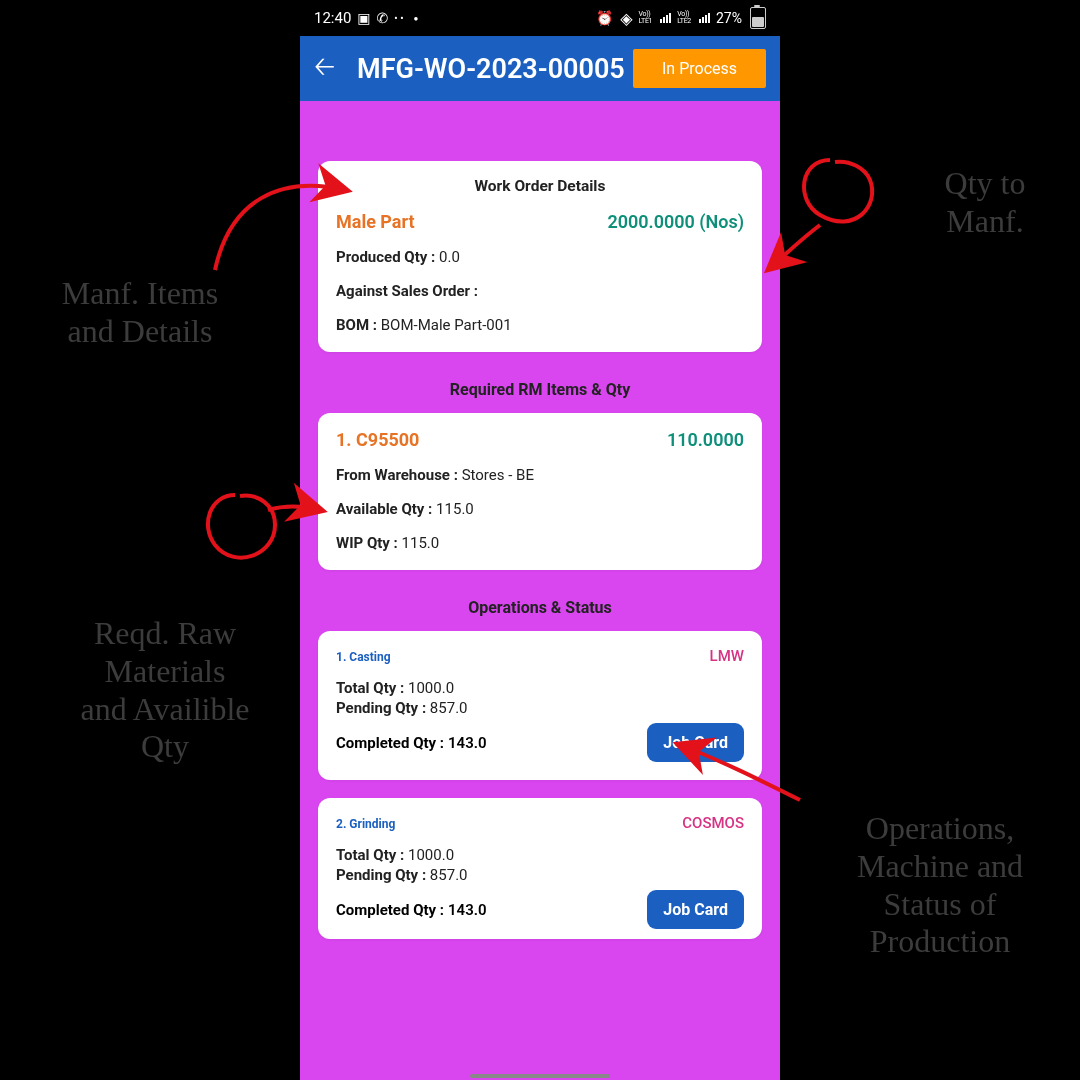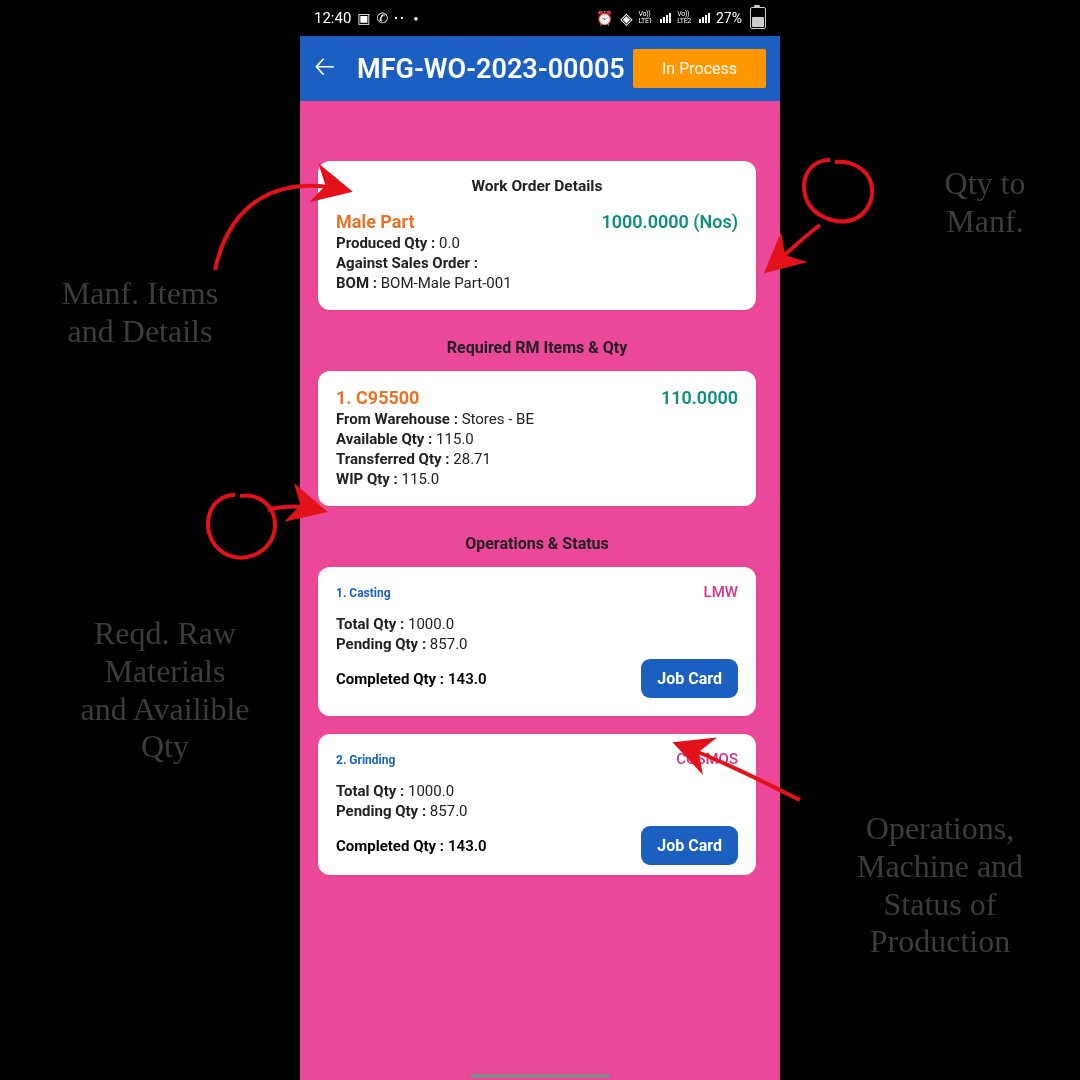--- a/index.html
+++ b/index.html
@@ -15,30 +15,30 @@
   .signal span:nth-child(3){height:8px;}
   .signal span:nth-child(4){height:10px;}
   .lte{font-size:7px;line-height:7px;letter-spacing:-0.3px;}
   .battery{width:14px;height:20px;border:1.5px solid #ccc;border-radius:2px;position:relative;display:inline-block;margin-left:2px;}
   .battery::before{content:"";position:absolute;top:-3px;left:3px;width:6px;height:2px;background:#ccc;border-radius:1px;}
   .battery::after{content:"";position:absolute;bottom:1px;left:1px;right:1px;height:50%;background:#ccc;border-radius:1px;}
   .appbar{height:65px;background:#1b5fc0;display:flex;align-items:center;padding:0 14px;color:#fff;}
   .back-arrow{font-size:26px;color:#fff;text-decoration:none;}
   .appbar-title{font-size:27px;font-weight:600;margin-left:22px;}
   .status-badge{margin-left:auto;background:#ff9800;color:#fff;padding:10px 29px;border-radius:2px;font-size:16px;}
-  .content{padding:0 6px 0 0;height:calc(100% - 101px);overflow:hidden;background:#ec4899;}
+  .content{padding:0 0 0 0;height:calc(100% - 101px);overflow:hidden;background:#d946ef;}
   .card{background:#fff;margin:14px 18px 18px 18px;border-radius:12px;padding:16px 18px 18px 18px;box-shadow:0 1px 3px rgba(0,0,0,0.06);}
   .section-header{text-align:center;font-weight:700;font-size:16px;color:#222;margin:28px 0 6px 0;}
   .card .card-title{text-align:center;font-weight:700;font-size:15.5px;color:#222;margin-bottom:16px;}
   .row-top{display:flex;justify-content:space-between;align-items:baseline;}
   .orange-bold{color:#e67326;font-weight:700;font-size:18px;}
   .teal-bold{color:#0d8f7a;font-weight:600;font-size:18px;}
   .blue-bold{color:#1b5fc0;font-weight:700;font-size:12px;}
   .pink-tag{color:#d63384;font-size:15px;font-weight:500;}
-  .kv{font-size:15px;color:#222;margin-top:2px;}
+  .kv{font-size:15px;color:#222;margin-top:16px;}
   .kv .k{font-weight:700;}
   .op-bottom{display:flex;justify-content:space-between;align-items:center;margin-top:6px;}
   .jobcard{background:#1b5fc0;color:#fff;padding:10px 16px;border-radius:9px;font-weight:700;font-size:16px;}
   .kv-tight{font-size:15px;color:#222;margin-top:8px;}
   .kv-tight .k{font-weight:700;}
 
   
   .anno{position:absolute;color:#3c3c3c;font-family:"Comic Sans MS","Comic Sans",cursive;font-size:32px;line-height:1.18;font-weight:500;}
   .anno.right{text-align:center;}
   .anno.center{text-align:center;}
@@ -89,37 +89,36 @@
     <span class="appbar-title">MFG-WO-2023-00005</span>
     <span class="status-badge">In Process</span>
   </div>
 
   <div class="content">
 
     <div class="card" style="margin-top:60px;">
       <div class="card-title">Work Order Details</div>
       <div class="row-top">
         <span class="orange-bold">Male Part</span>
-        <span class="teal-bold">1000.0000 (Nos)</span>
+        <span class="teal-bold">2000.0000 (Nos)</span>
       </div>
       <div class="kv"><span class="k">Produced Qty :</span> <span>0.0</span></div>
       <div class="kv"><span class="k">Against Sales Order :</span> <span></span></div>
       <div class="kv"><span class="k">BOM :</span> <span>BOM-Male Part-001</span></div>
     </div>
 
     <div class="section-header">Required RM Items &amp; Qty</div>
 
     <div class="card">
       <div class="row-top">
         <span class="orange-bold">1. C95500</span>
         <span class="teal-bold">110.0000</span>
       </div>
       <div class="kv"><span class="k">From Warehouse :</span> <span>Stores - BE</span></div>
       <div class="kv"><span class="k">Available Qty :</span> <span>115.0</span></div>
-      <div class="kv"><span class="k">Transferred Qty :</span> <span>28.71</span></div>
       <div class="kv"><span class="k">WIP Qty :</span> <span>115.0</span></div>
     </div>
 
     <div class="section-header">Operations &amp; Status</div>
 
     <div class="card">
       <div class="row-top">
         <span class="blue-bold">1. Casting</span>
         <span class="pink-tag">LMW</span>
       </div>

